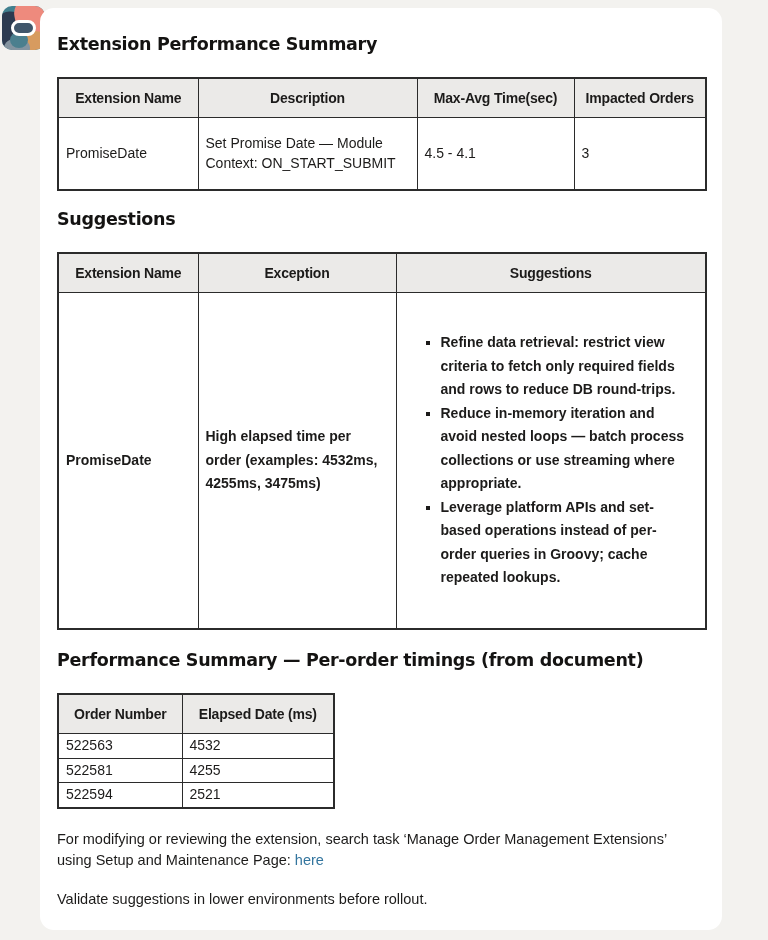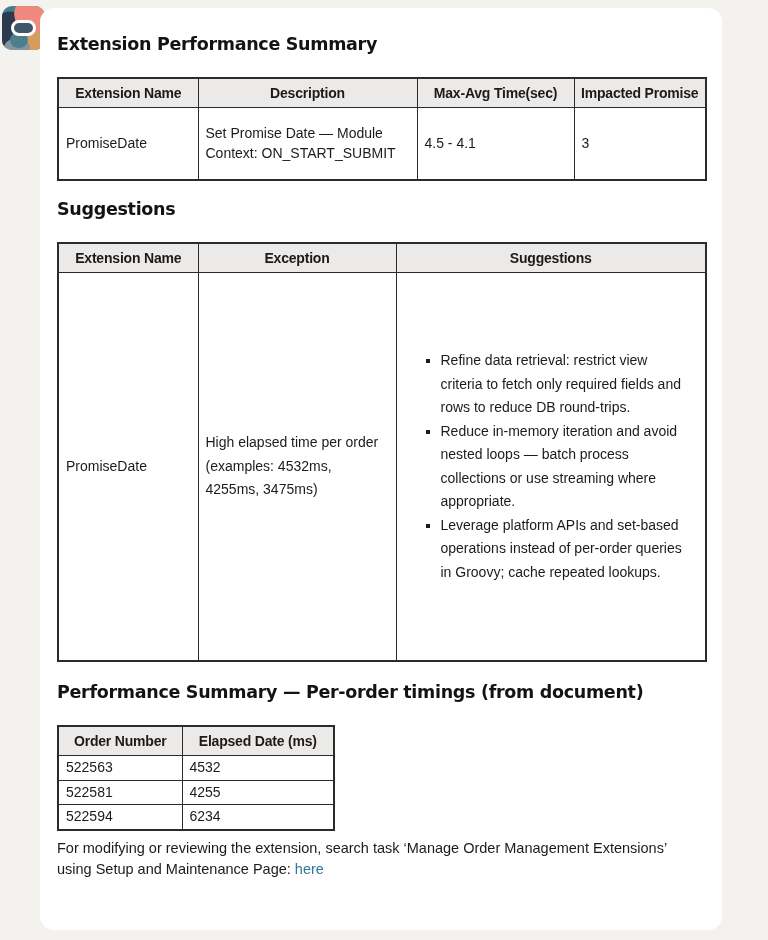--- a/index.html
+++ b/index.html
@@ -56,49 +56,49 @@
   table {
     border-collapse:collapse;
     table-layout:fixed;
     border:2px solid #2b2b2b;
   }
   th, td { border:1.5px solid #2b2b2b; }
   th {
     background:#ebeae8;
     font-weight:700;
     font-size:14px;
-    height:30px;
+    height:40px;
     text-align:center;
     padding:2px 5px;
     letter-spacing:-0.2px;
   }
   td {
     font-size:14px;
     vertical-align:middle;
     padding:6px 7px;
     line-height:1.4;
   }
 
   .t-summary { width:648px; }
   .t-summary td { height:72px; }
 
   .t-suggestions { width:648px; }
-  .t-suggestions td { height:388px; }
+  .t-suggestions td { height:336px;font-weight:bold; }
   .t-suggestions td.c-exception { line-height:23.5px; }
   .sug-list {
     list-style:square outside;
     margin:0; padding:2px 6px 2px 37px;
   }
   .sug-list li { line-height:23.5px; }
 
   .t-timings { width:276px; }
   .t-timings td { height:24px; padding:2px 7px; }
 
   .note {
-    margin-top:7px;
+    margin-top:20px;
     font-size:14.5px; line-height:21px;
     max-width:620px;
   }
   .link { color:#33759e; text-decoration:none; cursor:pointer; }
 
   .disclaimer-body { margin-top:19px; font-size:14.5px; line-height:1.3; }
 </style>
 </head>
 <body>
 
@@ -120,21 +120,21 @@
         <col style="width:140px">
         <col style="width:219px">
         <col style="width:157px">
         <col style="width:132px">
       </colgroup>
     <thead>
       <tr>
         <th>Extension Name</th>
         <th>Description</th>
         <th>Max-Avg Time(sec)</th>
-        <th>Impacted Promise</th>
+        <th>Impacted Orders</th>
       </tr>
     </thead>
     <tbody>
       <tr>
         <td>PromiseDate</td>
         <td>Set Promise Date — Module Context: ON_START_SUBMIT</td>
         <td>4.5 - 4.1</td>
         <td>3</td>
       </tr>
     </tbody>
@@ -187,21 +187,22 @@
       <tr>
         <td>522563</td>
         <td>4532</td>
       </tr>
       <tr>
         <td>522581</td>
         <td>4255</td>
       </tr>
       <tr>
         <td>522594</td>
-        <td>6234</td>
+        <td>2521</td>
       </tr>
     </tbody>
   </table>
 
   <p class="note"><span>For modifying or reviewing the extension, search task ‘Manage Order Management Extensions’ using Setup and Maintenance Page: </span><a class="link" href="#">here</a></p>
 
+  <p class="disclaimer-body">Validate suggestions in lower environments before rollout.</p>
 
 </div>
 
 </body></html>

